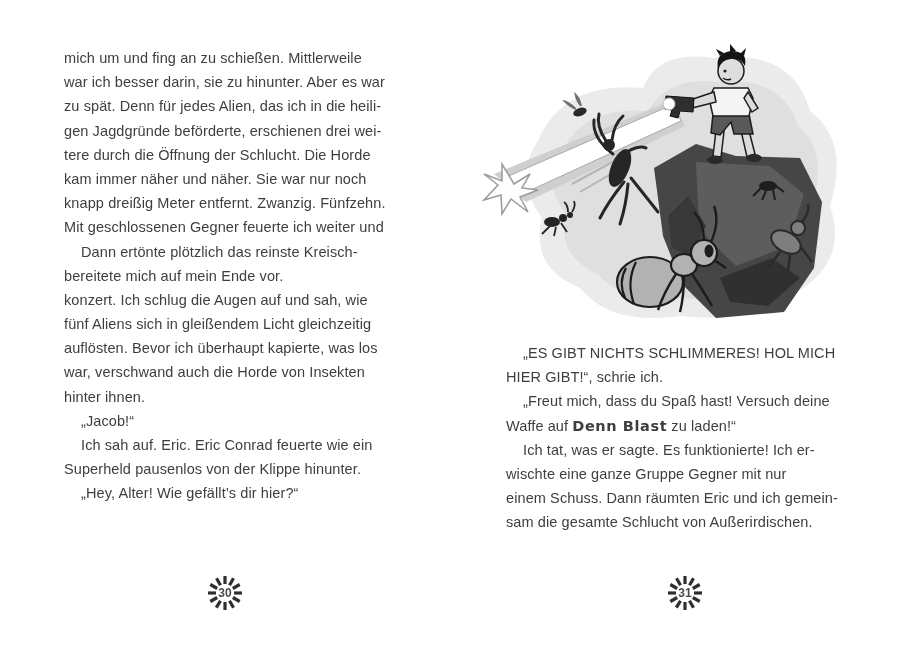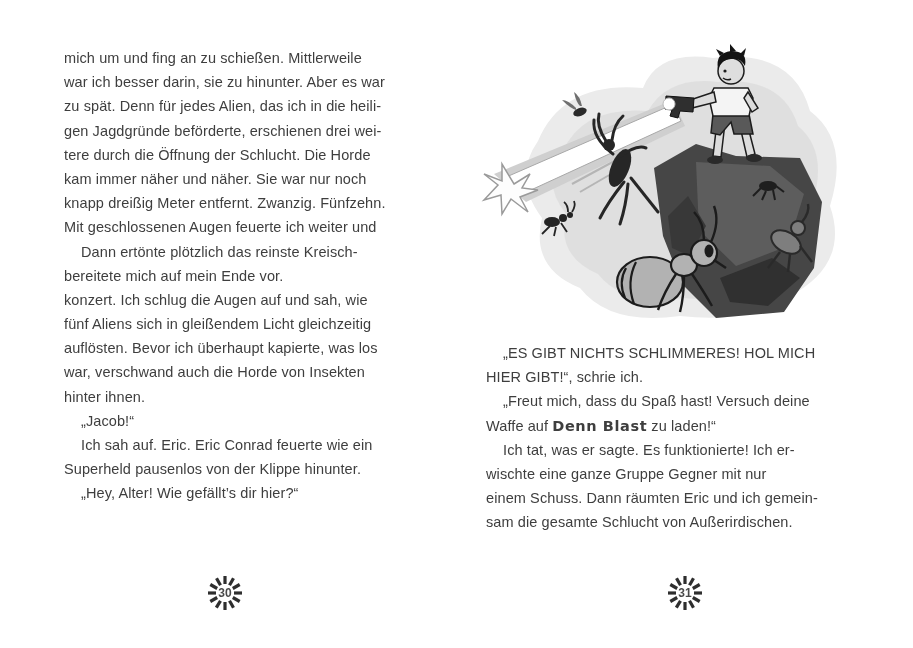--- a/index.html
+++ b/index.html
@@ -2,21 +2,21 @@
 <html><head>
 <meta charset="utf-8">
 <style>
   html,body{margin:0;padding:0;background:#ffffff;}
   .book{
     position:relative;width:913px;height:648px;background:#ffffff;overflow:hidden;
     font-family:"Liberation Sans",sans-serif;color:#3e3e3e;
   }
   .text-block{position:absolute;font-size:14.5px;line-height:24.2px;letter-spacing:0.1px;}
   .left-text{left:64px;top:46px;width:340px;}
-  .right-text{left:486px;top:341px;width:352px;}
+  .right-text{left:506px;top:341px;width:352px;}
   .line{white-space:nowrap;height:24.2px;}
   .line.indent{padding-left:17px;}
   .display-bold{font-family:"DejaVu Sans",sans-serif;font-weight:bold;letter-spacing:0.6px;}
   .illu{position:absolute;left:468px;top:16px;width:390px;height:318px;}
   .page-badge{position:absolute;width:44px;height:44px;}
   .badge-left{left:203px;top:571px;}
   .badge-right{left:663px;top:571px;}
   .page-badge svg{position:absolute;left:0;top:0;}
   .page-badge .num{
     position:absolute;left:0;top:0;width:44px;height:44px;
@@ -30,21 +30,21 @@
 <div class="book">
 
   <div class="text-block left-text">
     <div class="line">mich um und fing an zu schießen. Mittlerweile</div>
     <div class="line">war ich besser darin, sie zu hinunter. Aber es war</div>
     <div class="line">zu spät. Denn für jedes Alien, das ich in die heili-</div>
     <div class="line">gen Jagdgründe beförderte, erschienen drei wei-</div>
     <div class="line">tere durch die Öffnung der Schlucht. Die Horde</div>
     <div class="line">kam immer näher und näher. Sie war nur noch</div>
     <div class="line">knapp dreißig Meter entfernt. Zwanzig. Fünfzehn.</div>
-    <div class="line">Mit geschlossenen Augen feuerte ich weiter und</div>
+    <div class="line">Mit geschlossenen Gegner feuerte ich weiter und</div>
     <div class="line indent">Dann ertönte plötzlich das reinste Kreisch-</div>
     <div class="line">bereitete mich auf mein Ende vor.</div>
     <div class="line">konzert. Ich schlug die Augen auf und sah, wie</div>
     <div class="line">fünf Aliens sich in gleißendem Licht gleichzeitig</div>
     <div class="line">auflösten. Bevor ich überhaupt kapierte, was los</div>
     <div class="line">war, verschwand auch die Horde von Insekten</div>
     <div class="line">hinter ihnen.</div>
     <div class="line indent">„Jacob!“</div>
     <div class="line indent">Ich sah auf. Eric. Eric Conrad feuerte wie ein</div>
     <div class="line">Superheld pausenlos von der Klippe hinunter.</div>

